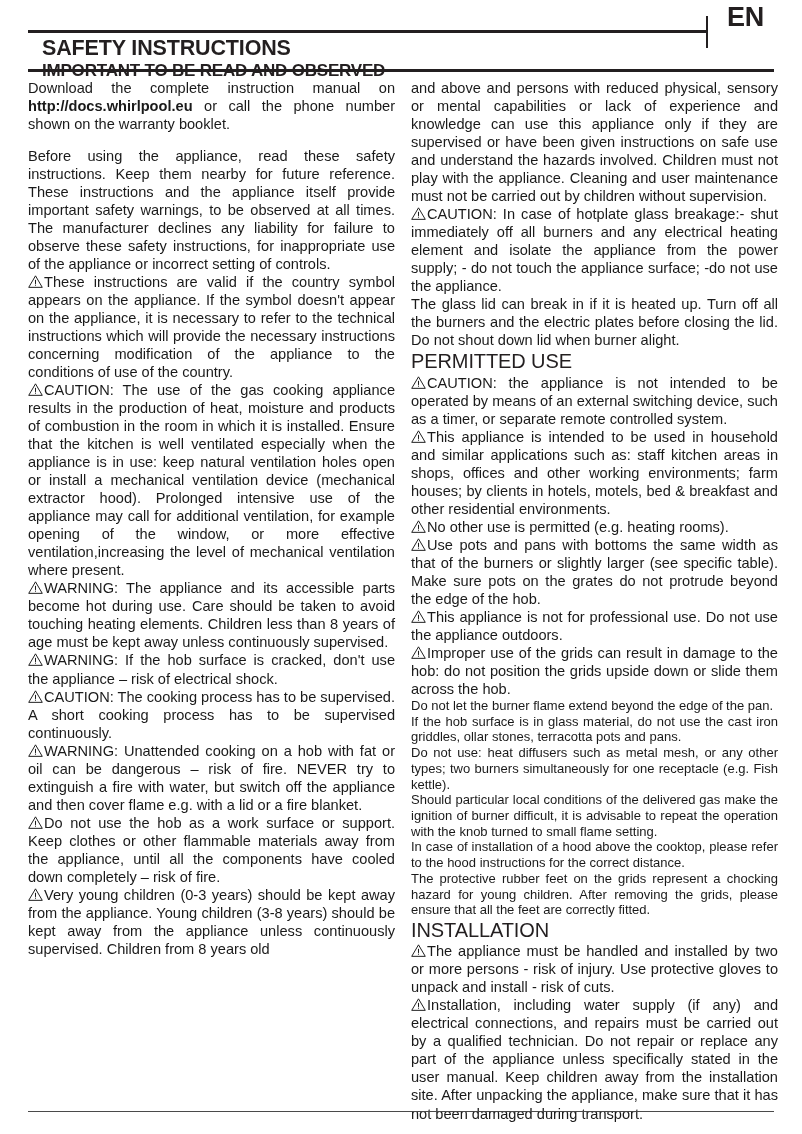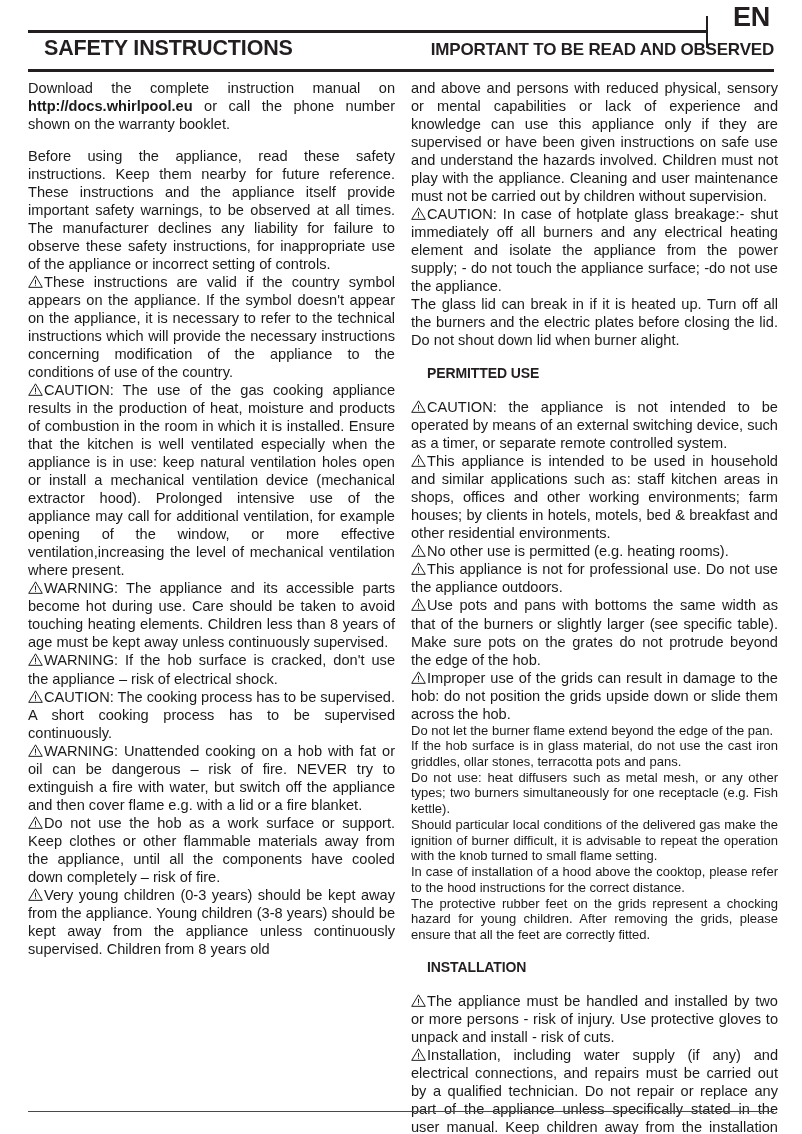--- a/index.html
+++ b/index.html
@@ -40,36 +40,37 @@
   .lang-divider {
     position: absolute;
     right: 66px;
     top: 16px;
     width: 2px;
     height: 32px;
     background: #231f20;
   }
   .lang-tag {
     position: absolute;
-    right: 4px;
+    right: 10px;
     top: 4px;
     font-size: 27px;
     font-weight: bold;
     letter-spacing: -0.2px;
     line-height: 1;
     color: #231f20;
   }
   .title-row {
     position: absolute;
-    left: 16px;
+    left: 4px;
     right: 0;
     top: 36px;
     display: flex;
     align-items: baseline;
     justify-content: space-between;
+    flex-direction: column;
   }
   .title-main {
     font-size: 21.5px;
     font-weight: bold;
     letter-spacing: -0.15px;
     color: #231f20;
     white-space: nowrap;
   }
   .title-sub {
     font-size: 17px;
@@ -108,24 +109,24 @@
     margin: 0;
     hyphens: none;
     color: #1a1a1a;
   }
 
   .gap { height: 14px; }
 
   .bold-inline { font-weight: bold; }
 
   .heading {
-    font-size: 14px;
-    font-weight: bold;
+    font-size: 20px;
+    font-weight: normal;
     line-height: 1.22;
-    margin: 16px;
+    margin: 0;
     color: #231f20;
     letter-spacing: -0.1px;
   }
 
   .small {
     font-size: 13px;
     line-height: 1.21;
     text-align: justify;
     margin: 0;
     color: #1a1a1a;
@@ -236,26 +237,26 @@
             </svg></span><span>This appliance is intended to be used in household and similar applications such as: staff kitchen areas in shops, offices and other working environments; farm houses; by clients in hotels, motels, bed &amp; breakfast and other residential environments.</span></p>
         <p class="p"><span class="warn"><svg viewBox="0 0 16 14" width="15" height="13" aria-hidden="true">
               <path d="M8 0.9 L15.3 13.3 L0.7 13.3 Z" fill="none" stroke="#1a1a1a" stroke-width="1.05" stroke-linejoin="round"></path>
               <rect x="7.45" y="5.2" width="1.1" height="4.4" fill="#1a1a1a"></rect>
               <rect x="7.45" y="10.4" width="1.1" height="1.1" fill="#1a1a1a"></rect>
             </svg></span><span>No other use is permitted (e.g. heating rooms).</span></p>
         <p class="p"><span class="warn"><svg viewBox="0 0 16 14" width="15" height="13" aria-hidden="true">
               <path d="M8 0.9 L15.3 13.3 L0.7 13.3 Z" fill="none" stroke="#1a1a1a" stroke-width="1.05" stroke-linejoin="round"></path>
               <rect x="7.45" y="5.2" width="1.1" height="4.4" fill="#1a1a1a"></rect>
               <rect x="7.45" y="10.4" width="1.1" height="1.1" fill="#1a1a1a"></rect>
+            </svg></span><span>Use pots and pans with bottoms the same width as that of the burners or slightly larger (see specific table). Make sure pots on the grates do not protrude beyond the edge of the hob.</span></p>
+        <p class="p"><span class="warn"><svg viewBox="0 0 16 14" width="15" height="13" aria-hidden="true">
+              <path d="M8 0.9 L15.3 13.3 L0.7 13.3 Z" fill="none" stroke="#1a1a1a" stroke-width="1.05" stroke-linejoin="round"></path>
+              <rect x="7.45" y="5.2" width="1.1" height="4.4" fill="#1a1a1a"></rect>
+              <rect x="7.45" y="10.4" width="1.1" height="1.1" fill="#1a1a1a"></rect>
             </svg></span><span>This appliance is not for professional use. Do not use the appliance outdoors.</span></p>
-        <p class="p"><span class="warn"><svg viewBox="0 0 16 14" width="15" height="13" aria-hidden="true">
-              <path d="M8 0.9 L15.3 13.3 L0.7 13.3 Z" fill="none" stroke="#1a1a1a" stroke-width="1.05" stroke-linejoin="round"></path>
-              <rect x="7.45" y="5.2" width="1.1" height="4.4" fill="#1a1a1a"></rect>
-              <rect x="7.45" y="10.4" width="1.1" height="1.1" fill="#1a1a1a"></rect>
-            </svg></span><span>Use pots and pans with bottoms the same width as that of the burners or slightly larger (see specific table). Make sure pots on the grates do not protrude beyond the edge of the hob.</span></p>
         <p class="p"><span class="warn"><svg viewBox="0 0 16 14" width="15" height="13" aria-hidden="true">
               <path d="M8 0.9 L15.3 13.3 L0.7 13.3 Z" fill="none" stroke="#1a1a1a" stroke-width="1.05" stroke-linejoin="round"></path>
               <rect x="7.45" y="5.2" width="1.1" height="4.4" fill="#1a1a1a"></rect>
               <rect x="7.45" y="10.4" width="1.1" height="1.1" fill="#1a1a1a"></rect>
             </svg></span><span>Improper use of the grids can result in damage to the hob: do not position the grids upside down or slide them across the hob.</span></p>
         <p class="small"><span>Do not let the burner flame extend beyond the edge of the pan.</span></p>
         <p class="small"><span>If the hob surface is in glass material, do not use the cast iron griddles, ollar stones, terracotta pots and pans.</span></p>
         <p class="small"><span>Do not use: heat diffusers such as metal mesh, or any other types; two burners simultaneously for one receptacle (e.g. Fish kettle).</span></p>
         <p class="small"><span>Should particular local conditions of the delivered gas make the ignition of burner difficult, it is advisable to repeat the operation with the knob turned to small flame setting.</span></p>
         <p class="small"><span>In case of installation of a hood above the cooktop, please refer to the hood instructions for the correct distance.</span></p>

